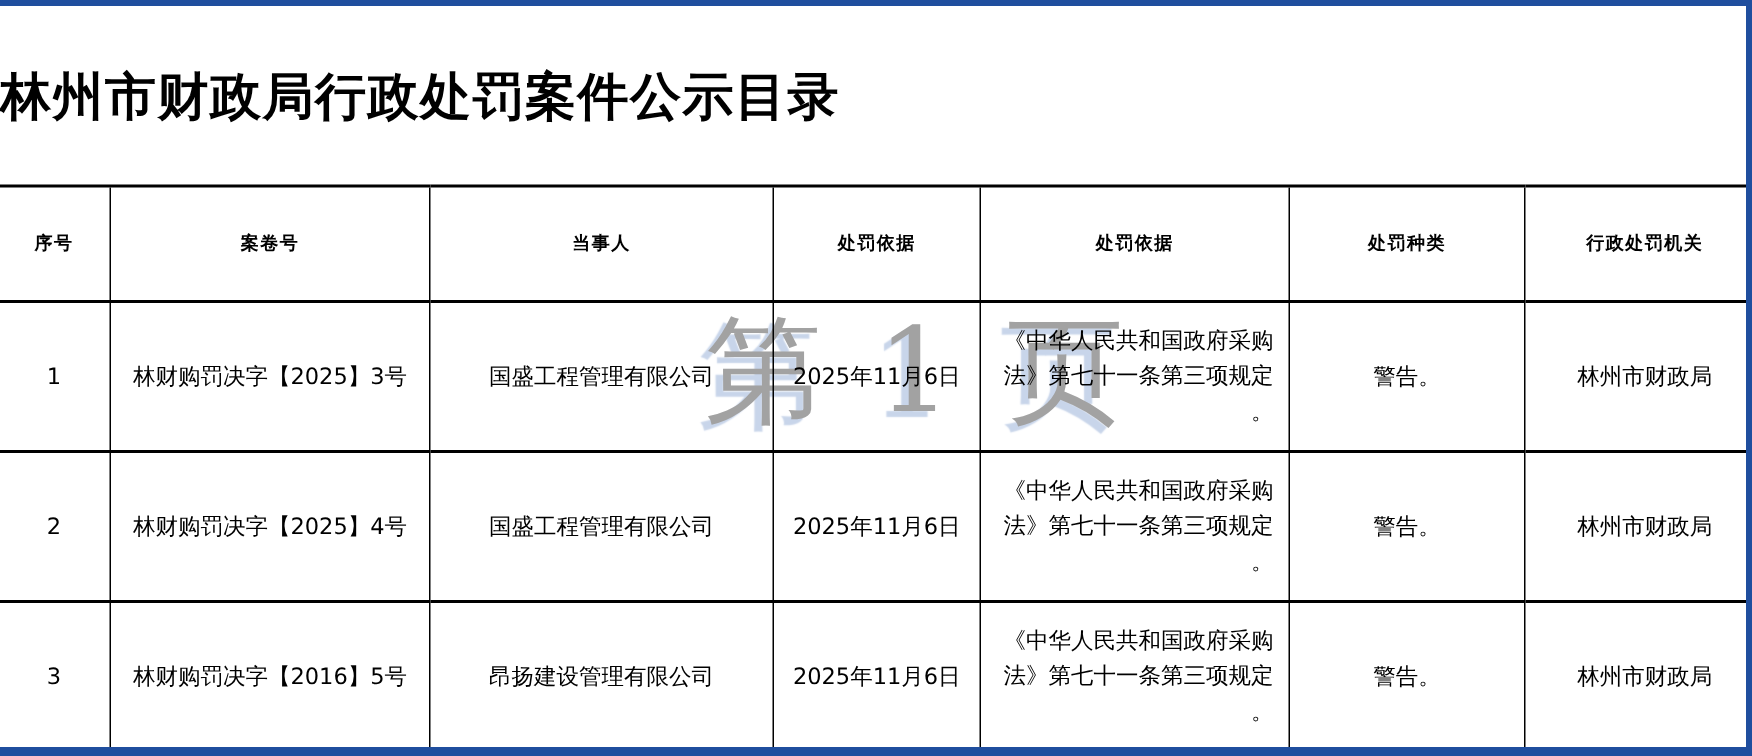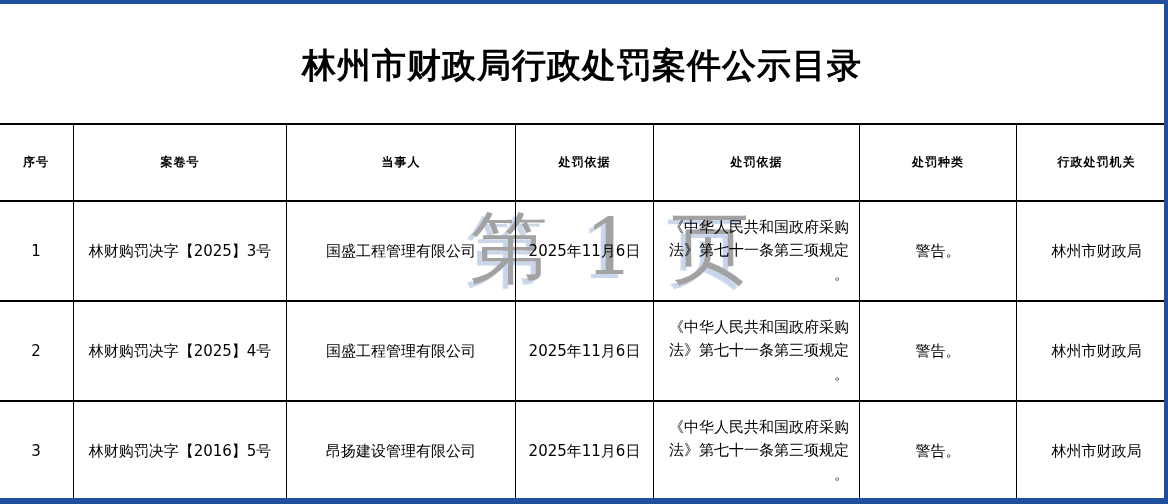--- a/index.html
+++ b/index.html
@@ -19,21 +19,21 @@
     border-left: none;
     overflow: hidden;
     font-family: "DejaVu Sans", sans-serif;
     color: #000000;
   }
   .doc-title {
     position: relative;
     z-index: 2;
     margin: 0;
     padding-top: 40px;
-    text-align: center;
+    text-align: left;
     font-family: "DejaVu Serif", serif;
     font-weight: bold;
     font-size: 34px;
     line-height: 1.25;
     letter-spacing: 1px;
     color: #000000;
   }
   .watermark {
     position: absolute;
     z-index: 1;

